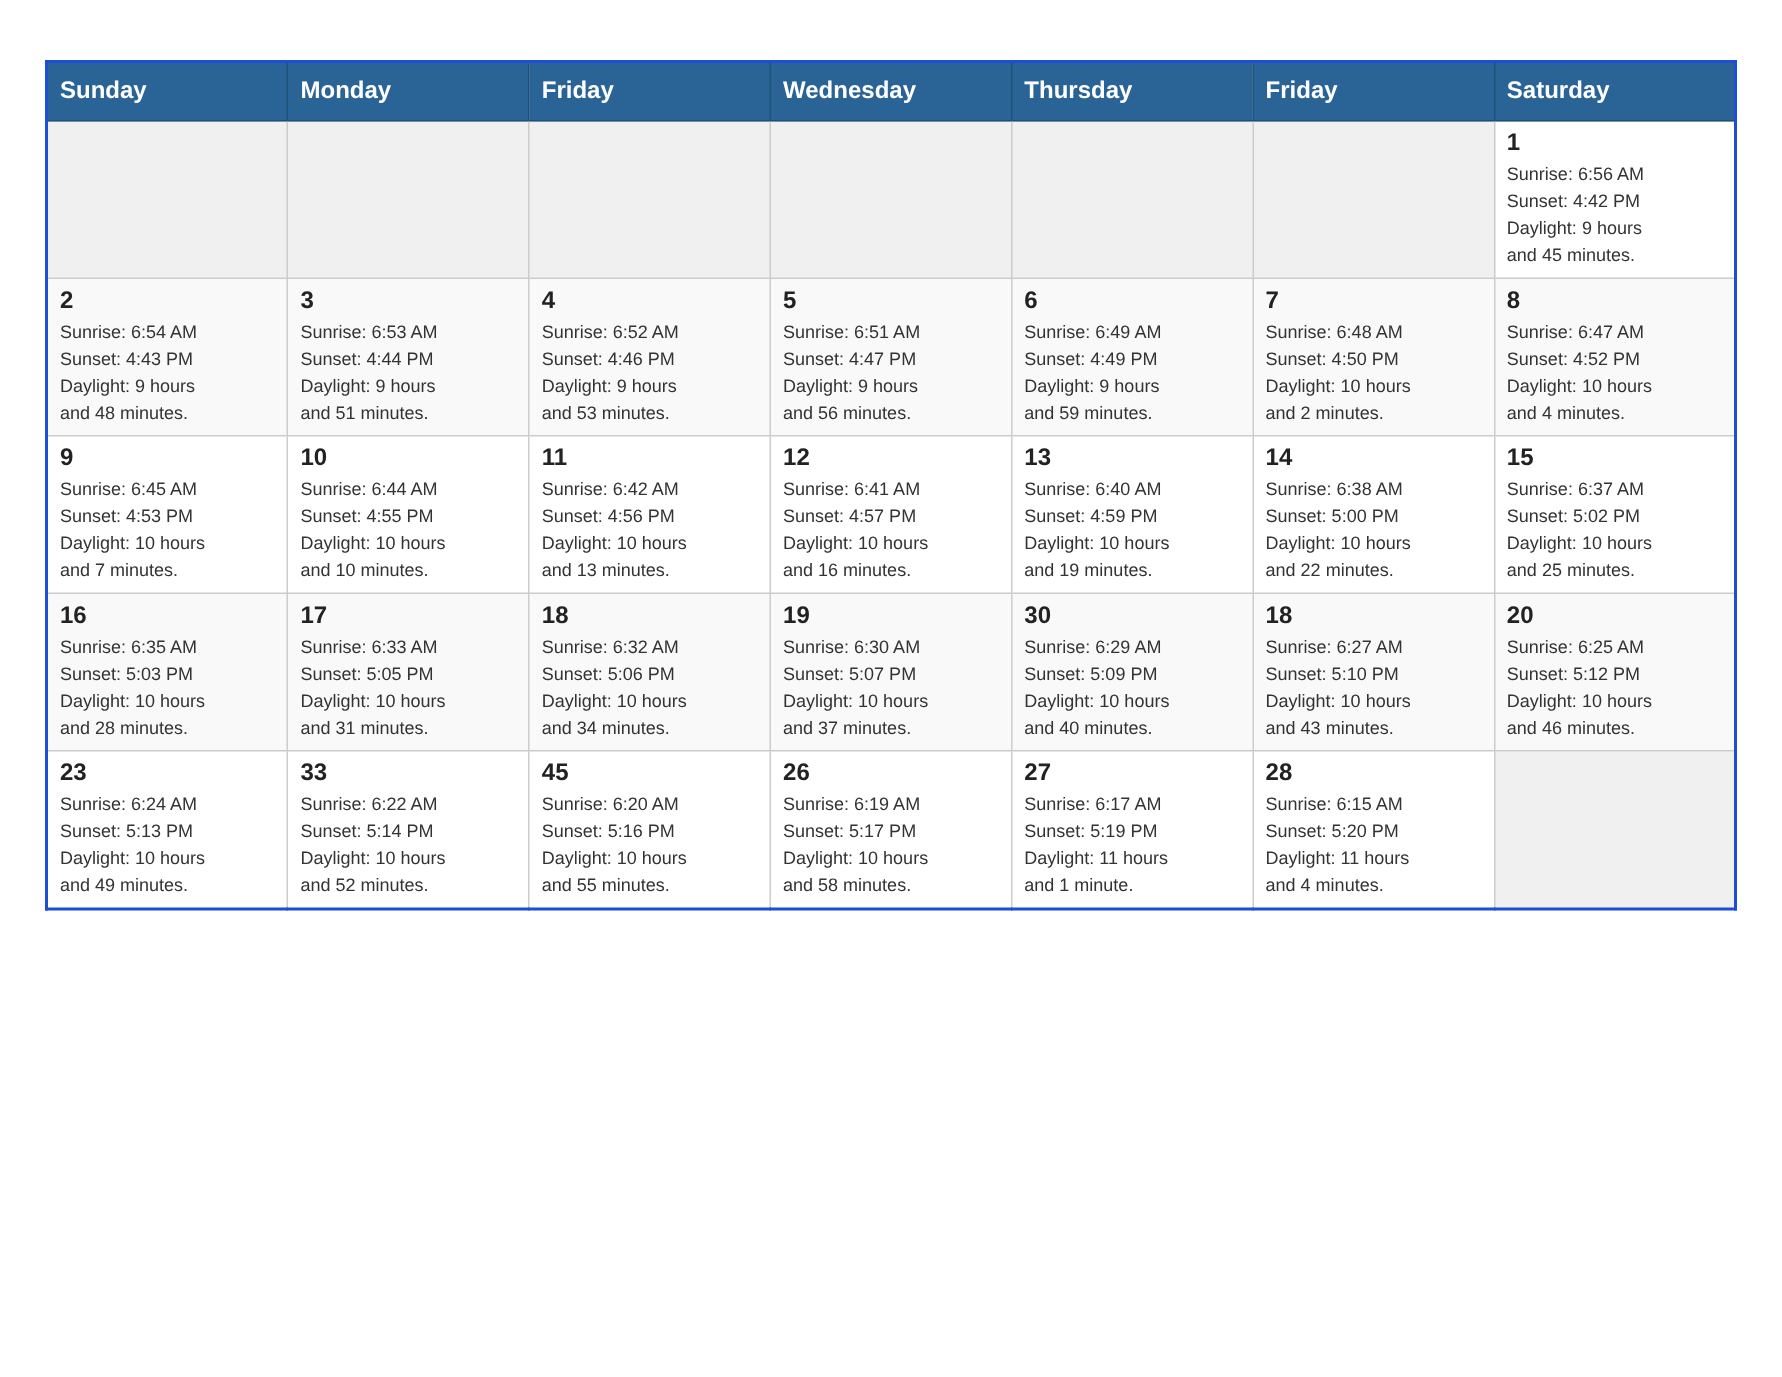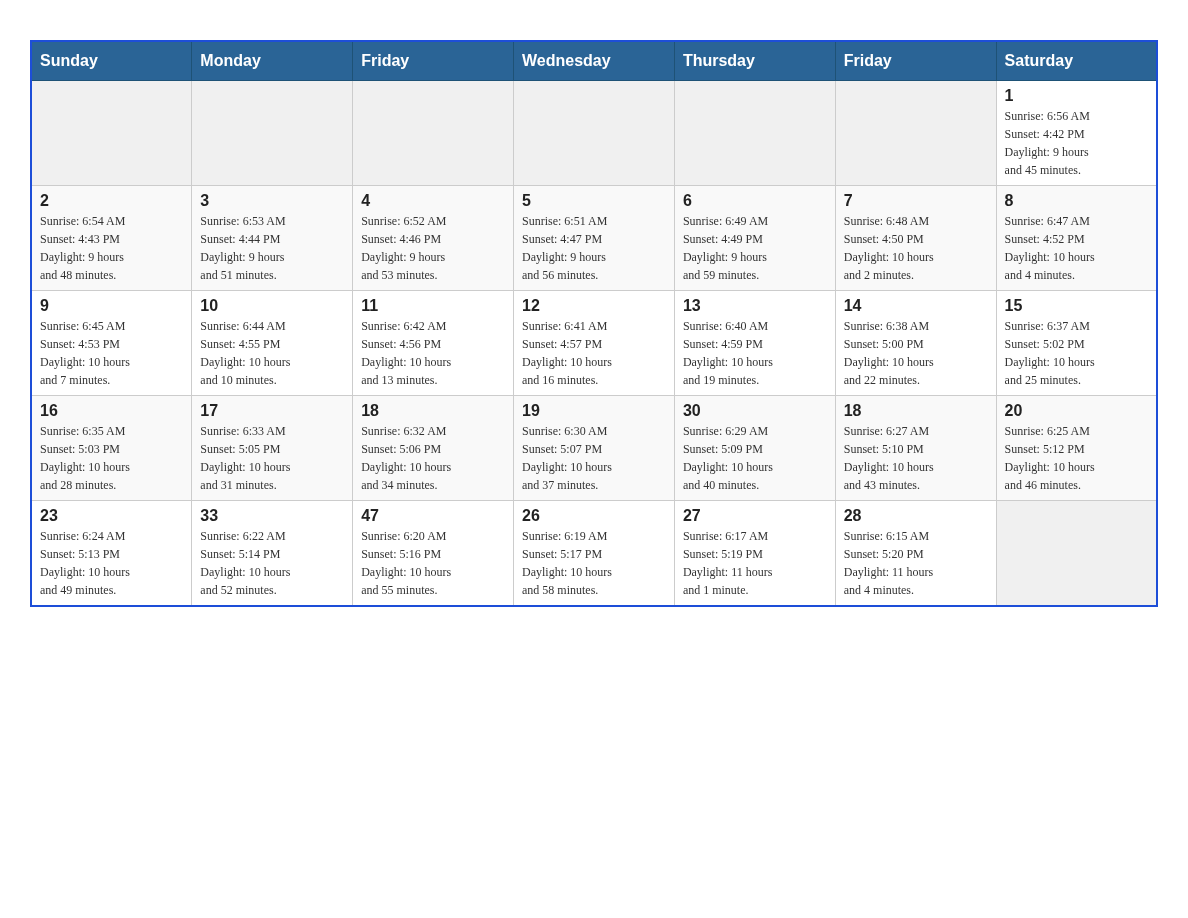--- a/index.html
+++ b/index.html
@@ -61,21 +61,20 @@
       font-size: 16px;
       font-weight: bold;
       color: #222;
       display: block;
       margin-bottom: 2px;
     }
     .day-info {
       font-size: 12px;
       color: #333;
       line-height: 1.5;
-      font-family: Liberation Serif, serif;
     }
     .empty-cell {
       background: #f0f0f0 !important;
     }
     .logo-general {
       font-size: 28px;
       font-weight: bold;
       color: #333;
       line-height: 1;
     }
@@ -230,21 +229,21 @@
       <tr>
         <td>
           <span class="day-num">23</span>
           <div class="day-info">Sunrise: 6:24 AM<br>Sunset: 5:13 PM<br>Daylight: 10 hours<br>and 49 minutes.</div>
         </td>
         <td>
           <span class="day-num">33</span>
           <div class="day-info">Sunrise: 6:22 AM<br>Sunset: 5:14 PM<br>Daylight: 10 hours<br>and 52 minutes.</div>
         </td>
         <td>
-          <span class="day-num">47</span>
+          <span class="day-num">45</span>
           <div class="day-info">Sunrise: 6:20 AM<br>Sunset: 5:16 PM<br>Daylight: 10 hours<br>and 55 minutes.</div>
         </td>
         <td>
           <span class="day-num">26</span>
           <div class="day-info">Sunrise: 6:19 AM<br>Sunset: 5:17 PM<br>Daylight: 10 hours<br>and 58 minutes.</div>
         </td>
         <td>
           <span class="day-num">27</span>
           <div class="day-info">Sunrise: 6:17 AM<br>Sunset: 5:19 PM<br>Daylight: 11 hours<br>and 1 minute.</div>
         </td>

